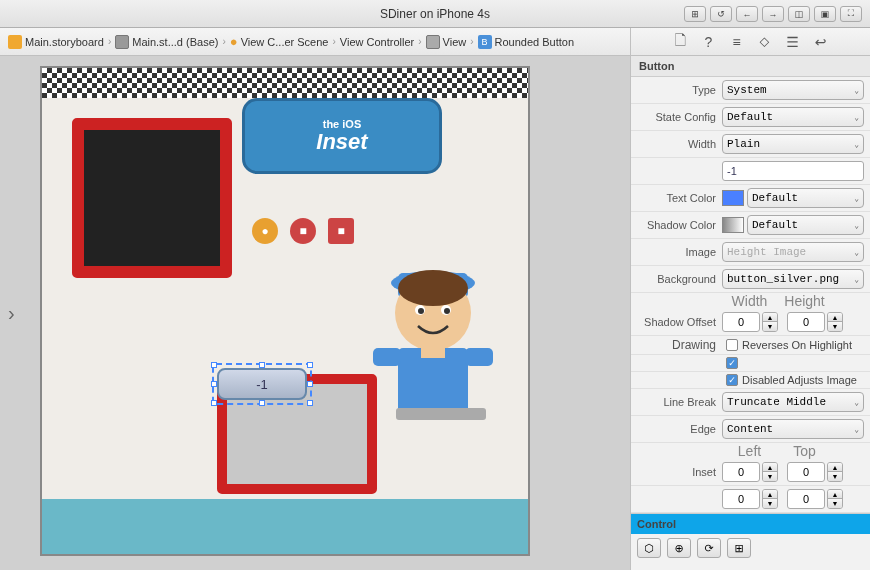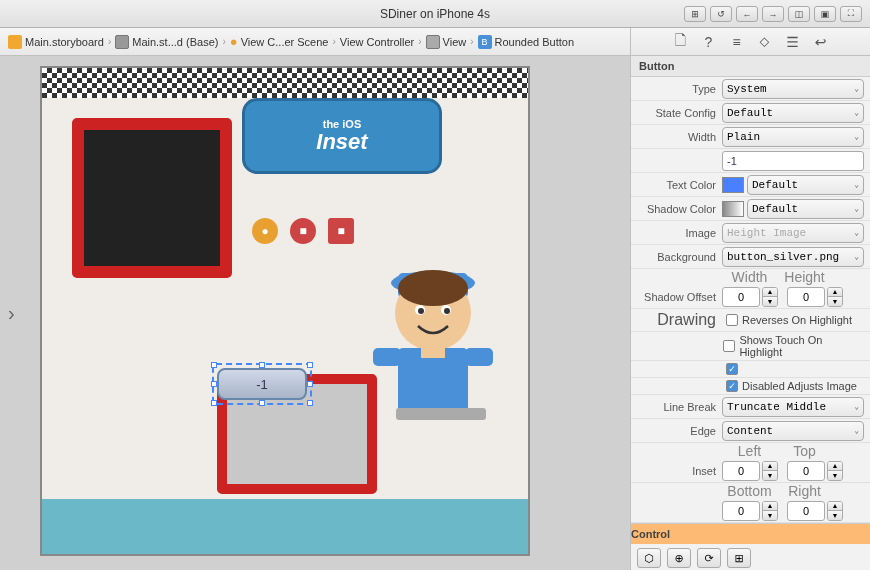--- a/index.html
+++ b/index.html
@@ -319,22 +319,22 @@
       margin-right: 4px;
     }
     .wh-labels {
       display: flex;
       padding-left: 91px;
       gap: 0;
     }
     .wh-label { width: 55px; text-align: center; font-size: 14px; color: #888; }
 
     .control-bottom {
-      padding: 4px 0;
-      background: #fdba74;
+      padding: 4px 6px;
+      background: #0ea5e9;
       border-top: 1px solid #ccc;
       font-size: 11px;
       font-weight: bold;
       color: #444;
     }
     .bottom-icons {
       display: flex;
       padding: 4px 6px;
       gap: 6px;
     }
@@ -596,30 +596,25 @@
           </div>
           <div class="stepper">
             <div class="stepper-btn">▲</div>
             <div class="stepper-btn">▼</div>
           </div>
         </div>
       </div>
     </div>
 
     <div class="checkbox-row">
-      <div style="width:85px; text-align:right; padding-right:6px; font-size:16px; color:#555;">Drawing</div>
+      <div style="width:85px; text-align:right; padding-right:6px; font-size:12px; color:#555;">Drawing</div>
       <div class="checkbox"></div>
       <div class="checkbox-label">Reverses On Highlight</div>
     </div>
 
-    <div class="checkbox-row">
-      <div style="width:85px; text-align:right; padding-right:6px;"></div>
-      <div class="checkbox"></div>
-      <div class="checkbox-label">Shows Touch On Highlight</div>
-    </div>
 
     <div class="checkbox-row">
       <div style="width:85px; text-align:right; padding-right:6px;"></div>
       <div class="checkbox checked">✓</div>
     </div>
 
     <div class="checkbox-row">
       <div style="width:85px; text-align:right; padding-right:6px;"></div>
       <div class="checkbox checked">✓</div>
       <div class="checkbox-label">Disabled Adjusts Image</div>
@@ -667,24 +662,20 @@
             <span>0</span>
           </div>
           <div class="stepper">
             <div class="stepper-btn">▲</div>
             <div class="stepper-btn">▼</div>
           </div>
         </div>
       </div>
     </div>
 
-    <div class="wh-labels">
-      <div class="wh-label">Bottom</div>
-      <div class="wh-label">Right</div>
-    </div>
 
     <div class="prop-row">
       <div class="prop-label"></div>
       <div class="prop-control">
         <div class="num-row">
           <div class="number-field">
             <span>0</span>
           </div>
           <div class="stepper">
             <div class="stepper-btn">▲</div>

